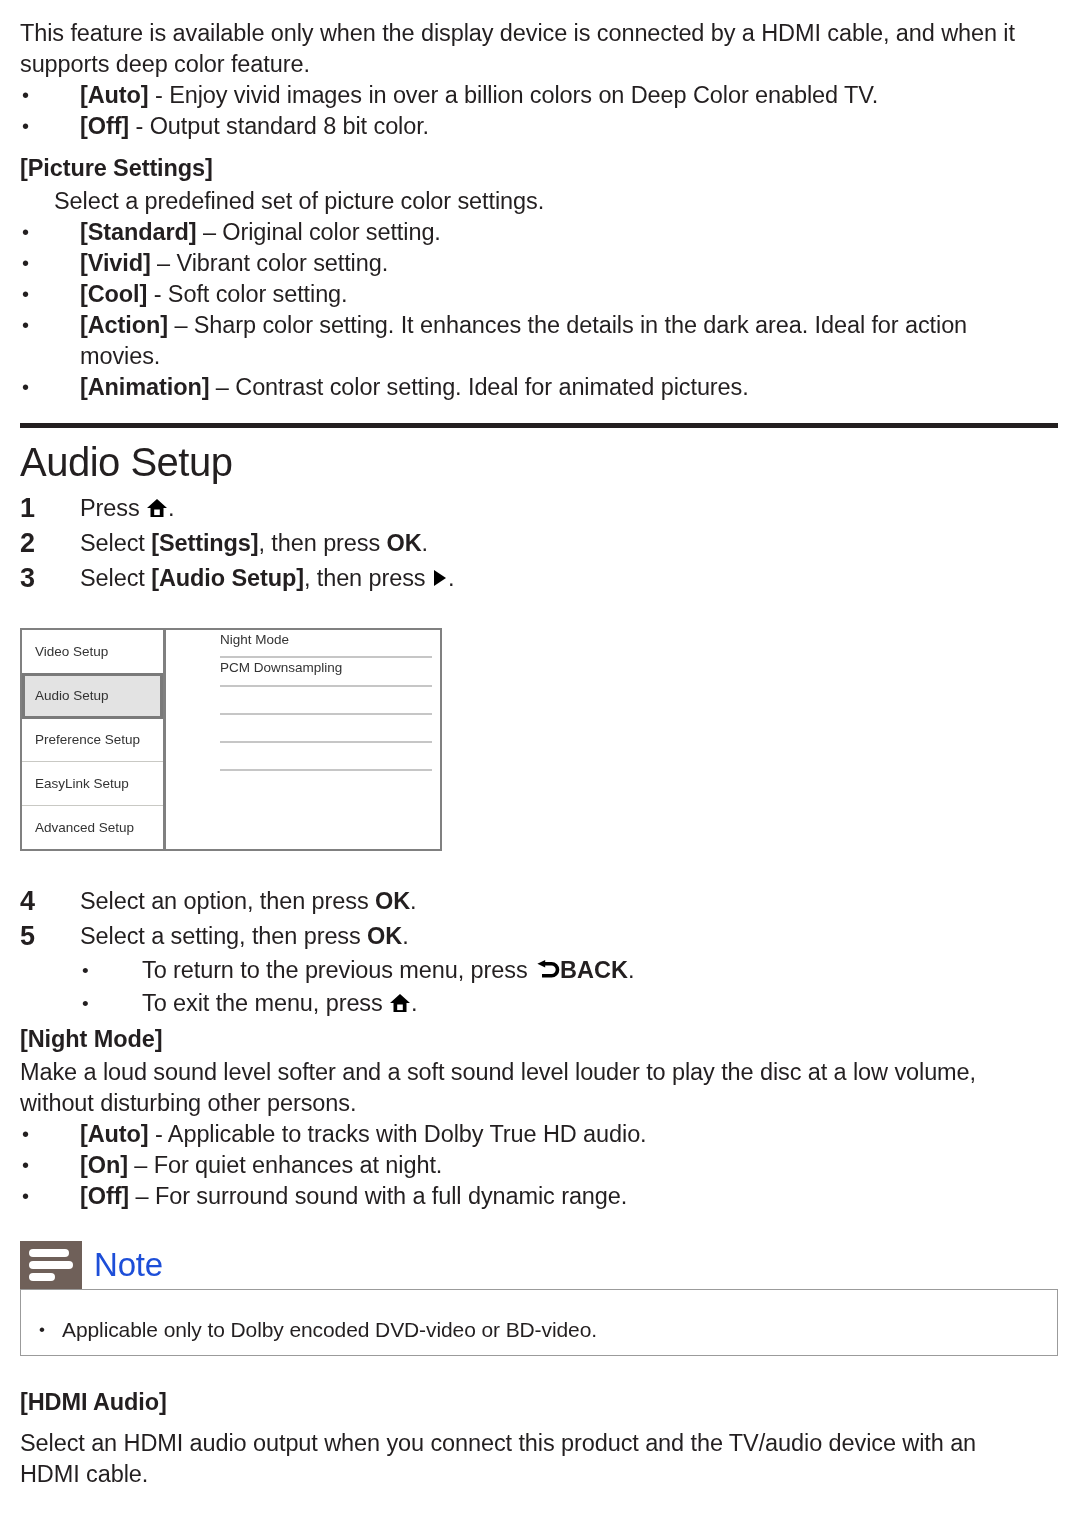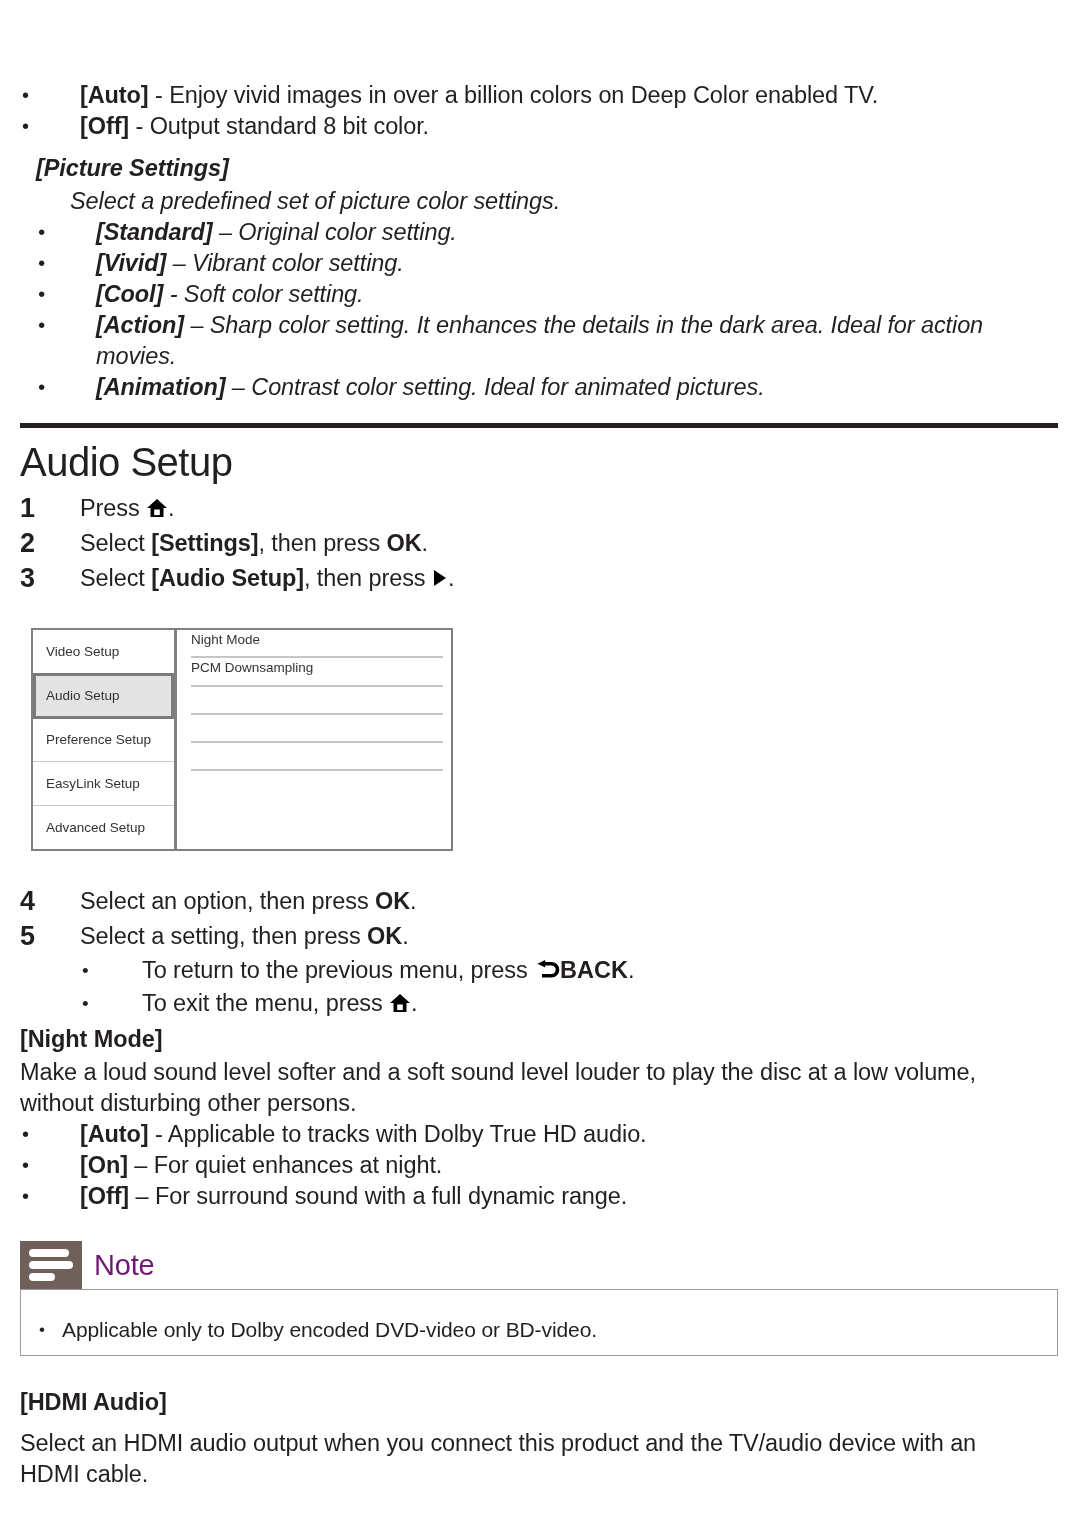--- a/index.html
+++ b/index.html
@@ -186,22 +186,22 @@
   }
   .note-bar {
     background: #ffffff;
     border-radius: 5px;
     height: 8px;
   }
   .note-bar.b1 { width: 40px; }
   .note-bar.b2 { width: 44px; }
   .note-bar.b3 { width: 26px; }
   .note-label {
-    font-size: 29px;
-    color: #701a75;
+    font-size: 33px;
+    color: #1d4ed8;
     padding-left: 12px;
     letter-spacing: -0.2px;
   }
   .note-body {
     border: 1px solid #9b9b9b;
     border-top: 1px solid #9b9b9b;
     height: 67px;
     padding: 14px 0 0 18px;
     display: flex;
     align-items: center;
@@ -213,33 +213,36 @@
     color: #231f20;
     letter-spacing: -0.1px;
   }
   .note-bullet { flex: 0 0 23px; width: 23px; font-size: 17px; }
 </style>
 </head>
 <body>
 
 <div class="page">
 
+  <div style="position:absolute; left:0; top:18px; width:1005px;">
+    <p class="para">This feature is available only when the display device is connected by a HDMI cable, and when it supports deep color feature.</p>
+  </div>
 
   <div style="position:absolute; left:0; top:80px; width:1010px;">
     <div class="opt-row">
       <span class="opt-bullet">•</span>
       <span class="opt-text"><b>[Auto]</b><span> - Enjoy vivid images in over a billion colors on Deep Color enabled TV.</span></span>
     </div>
     <div class="opt-row">
       <span class="opt-bullet">•</span>
       <span class="opt-text"><b>[Off]</b><span> - Output standard 8 bit color.</span></span>
     </div>
   </div>
 
-  <div style="position:absolute; left:16px; top:152px; width:1010px;font-style:italic;">
+  <div style="position:absolute; left:0; top:152px; width:1010px;">
     <h3 class="subhead">[Picture Settings]</h3>
     <p class="para" style="margin-top:2px;margin-left:34px;">Select a predefined set of picture color settings.</p>
 
     <div style="margin-top:0px;">
       <div class="opt-row">
         <span class="opt-bullet">•</span>
         <span class="opt-text"><b>[Standard]</b><span> – Original color setting.</span></span>
       </div>
       <div class="opt-row">
         <span class="opt-bullet">•</span>
@@ -280,21 +283,21 @@
     </div>
 
     <div class="step-row">
       <span class="step-num">3</span>
       <span class="step-text"><span>Select </span><b>[Audio Setup]</b><span>, then press </span><span class="ico" style="vertical-align:-1px;"><svg width="16" height="18" viewBox="0 0 16 18">
               <path d="M2 1 L14 9 L2 17 Z" fill="#000"></path>
             </svg></span><span>.</span></span>
     </div>
   </div>
 
-  <div class="menu-shot" style="position:absolute; left:11px; top:628px;">
+  <div class="menu-shot" style="position:absolute; left:0; top:628px;gap:40px;">
 
     <div class="menu-left">
       <div class="menu-left-item">
         <span>Video Setup</span>
       </div>
       <div class="menu-left-item selected">
         <span>Audio Setup</span>
       </div>
       <div class="menu-left-item">
         <span>Preference Setup</span>

